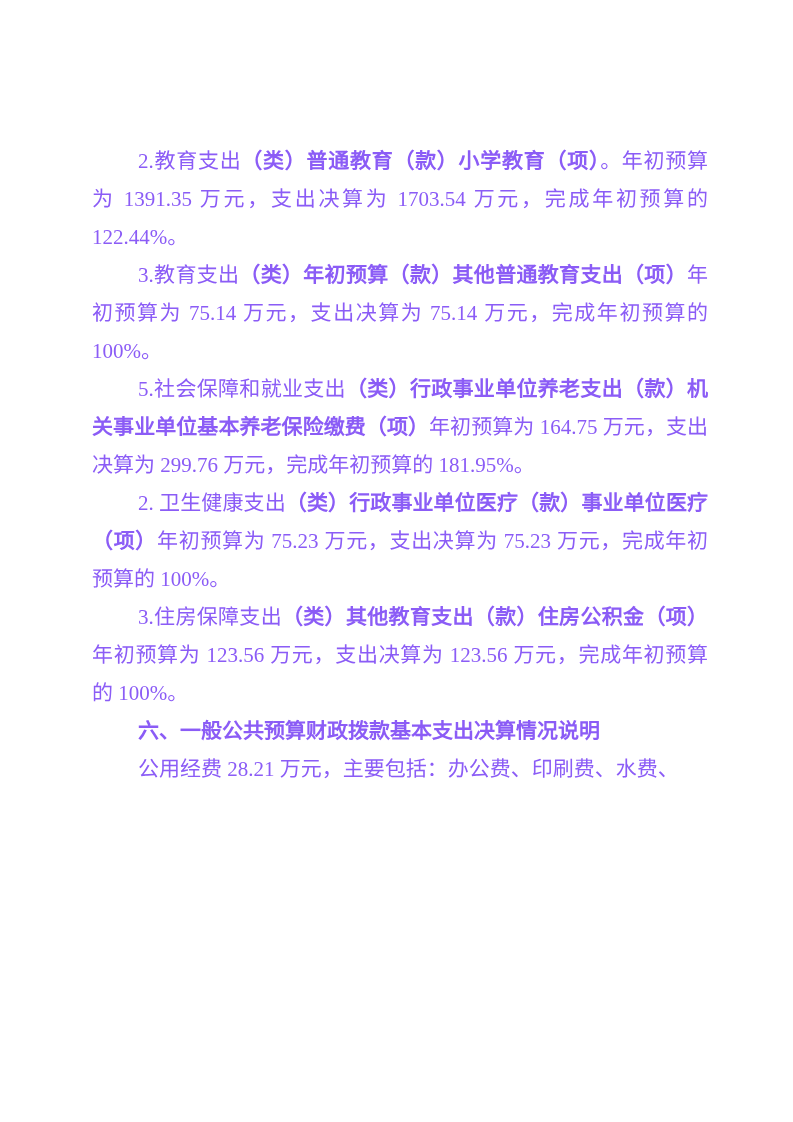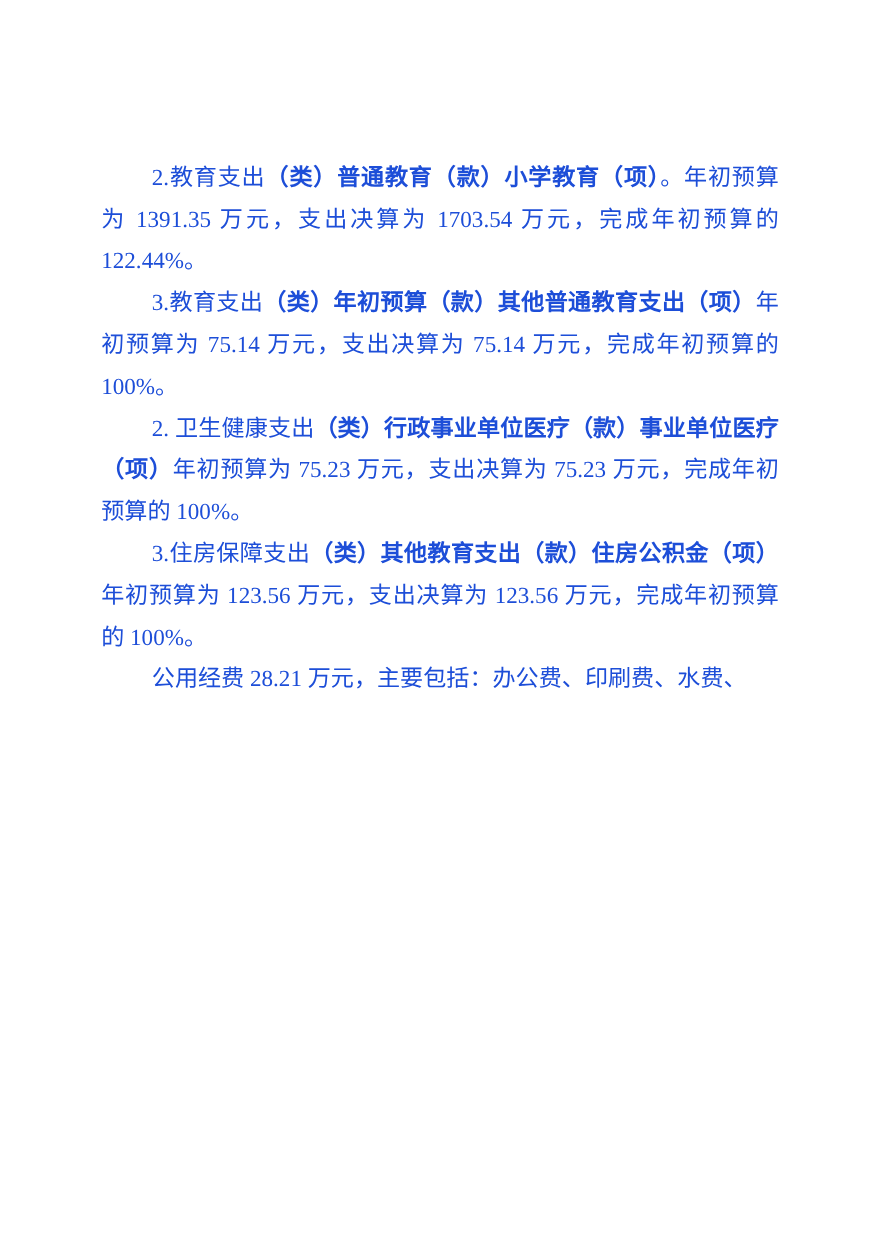--- a/index.html
+++ b/index.html
@@ -7,21 +7,21 @@
     margin: 0;
     padding: 0;
     background: #ffffff;
   }
   .page {
     position: relative;
     width: 793px;
     height: 1122px;
     background: #ffffff;
     overflow: hidden;
-    color: #1d4ed8;
+    color: #8b5cf6;
     font-family: "Liberation Serif", "DejaVu Serif", serif;
   }
   .doc {
     position: absolute;
     left: 92px;
     top: 142px;
     width: 616px;
     font-size: 21px;
     line-height: 38px;
     text-align: justify;
@@ -39,17 +39,19 @@
   .seg { font-weight: normal; }
   .seg.bold { font-weight: bold; }
 </style>
 </head>
 <body>
 
 <div class="page">
   <div class="doc">
       <p class="para"><span class="seg">2.教育支出</span><span class="seg bold">（类）普通教育（款）小学教育（项）</span><span class="seg">。年初预算为 1391.35 万元，支出决算为 1703.54 万元，完成年初预算的 122.44%。</span></p>
       <p class="para"><span class="seg">3.教育支出</span><span class="seg bold">（类）年初预算（款）其他普通教育支出（项）</span><span class="seg">年初预算为 75.14 万元，支出决算为 75.14 万元，完成年初预算的 100%。</span></p>
+      <p class="para"><span class="seg">5.社会保障和就业支出</span><span class="seg bold">（类）行政事业单位养老支出（款）机关事业单位基本养老保险缴费（项）</span><span class="seg">年初预算为 164.75 万元，支出决算为 299.76 万元，完成年初预算的 181.95%。</span></p>
       <p class="para"><span class="seg">2. 卫生健康支出</span><span class="seg bold">（类）行政事业单位医疗（款）事业单位医疗（项）</span><span class="seg">年初预算为 75.23 万元，支出决算为 75.23 万元，完成年初预算的 100%。</span></p>
       <p class="para"><span class="seg">3.住房保障支出</span><span class="seg bold">（类）其他教育支出（款）住房公积金（项）</span><span class="seg">年初预算为 123.56 万元，支出决算为 123.56 万元，完成年初预算的 100%。</span></p>
+      <p class="heading"><span class="seg bold">六、一般公共预算财政拨款基本支出决算情况说明</span></p>
       <p class="para"><span class="seg">公用经费 28.21 万元，主要包括：办公费、印刷费、水费、</span></p>
     </div>
 </div>
 
 </body></html>

